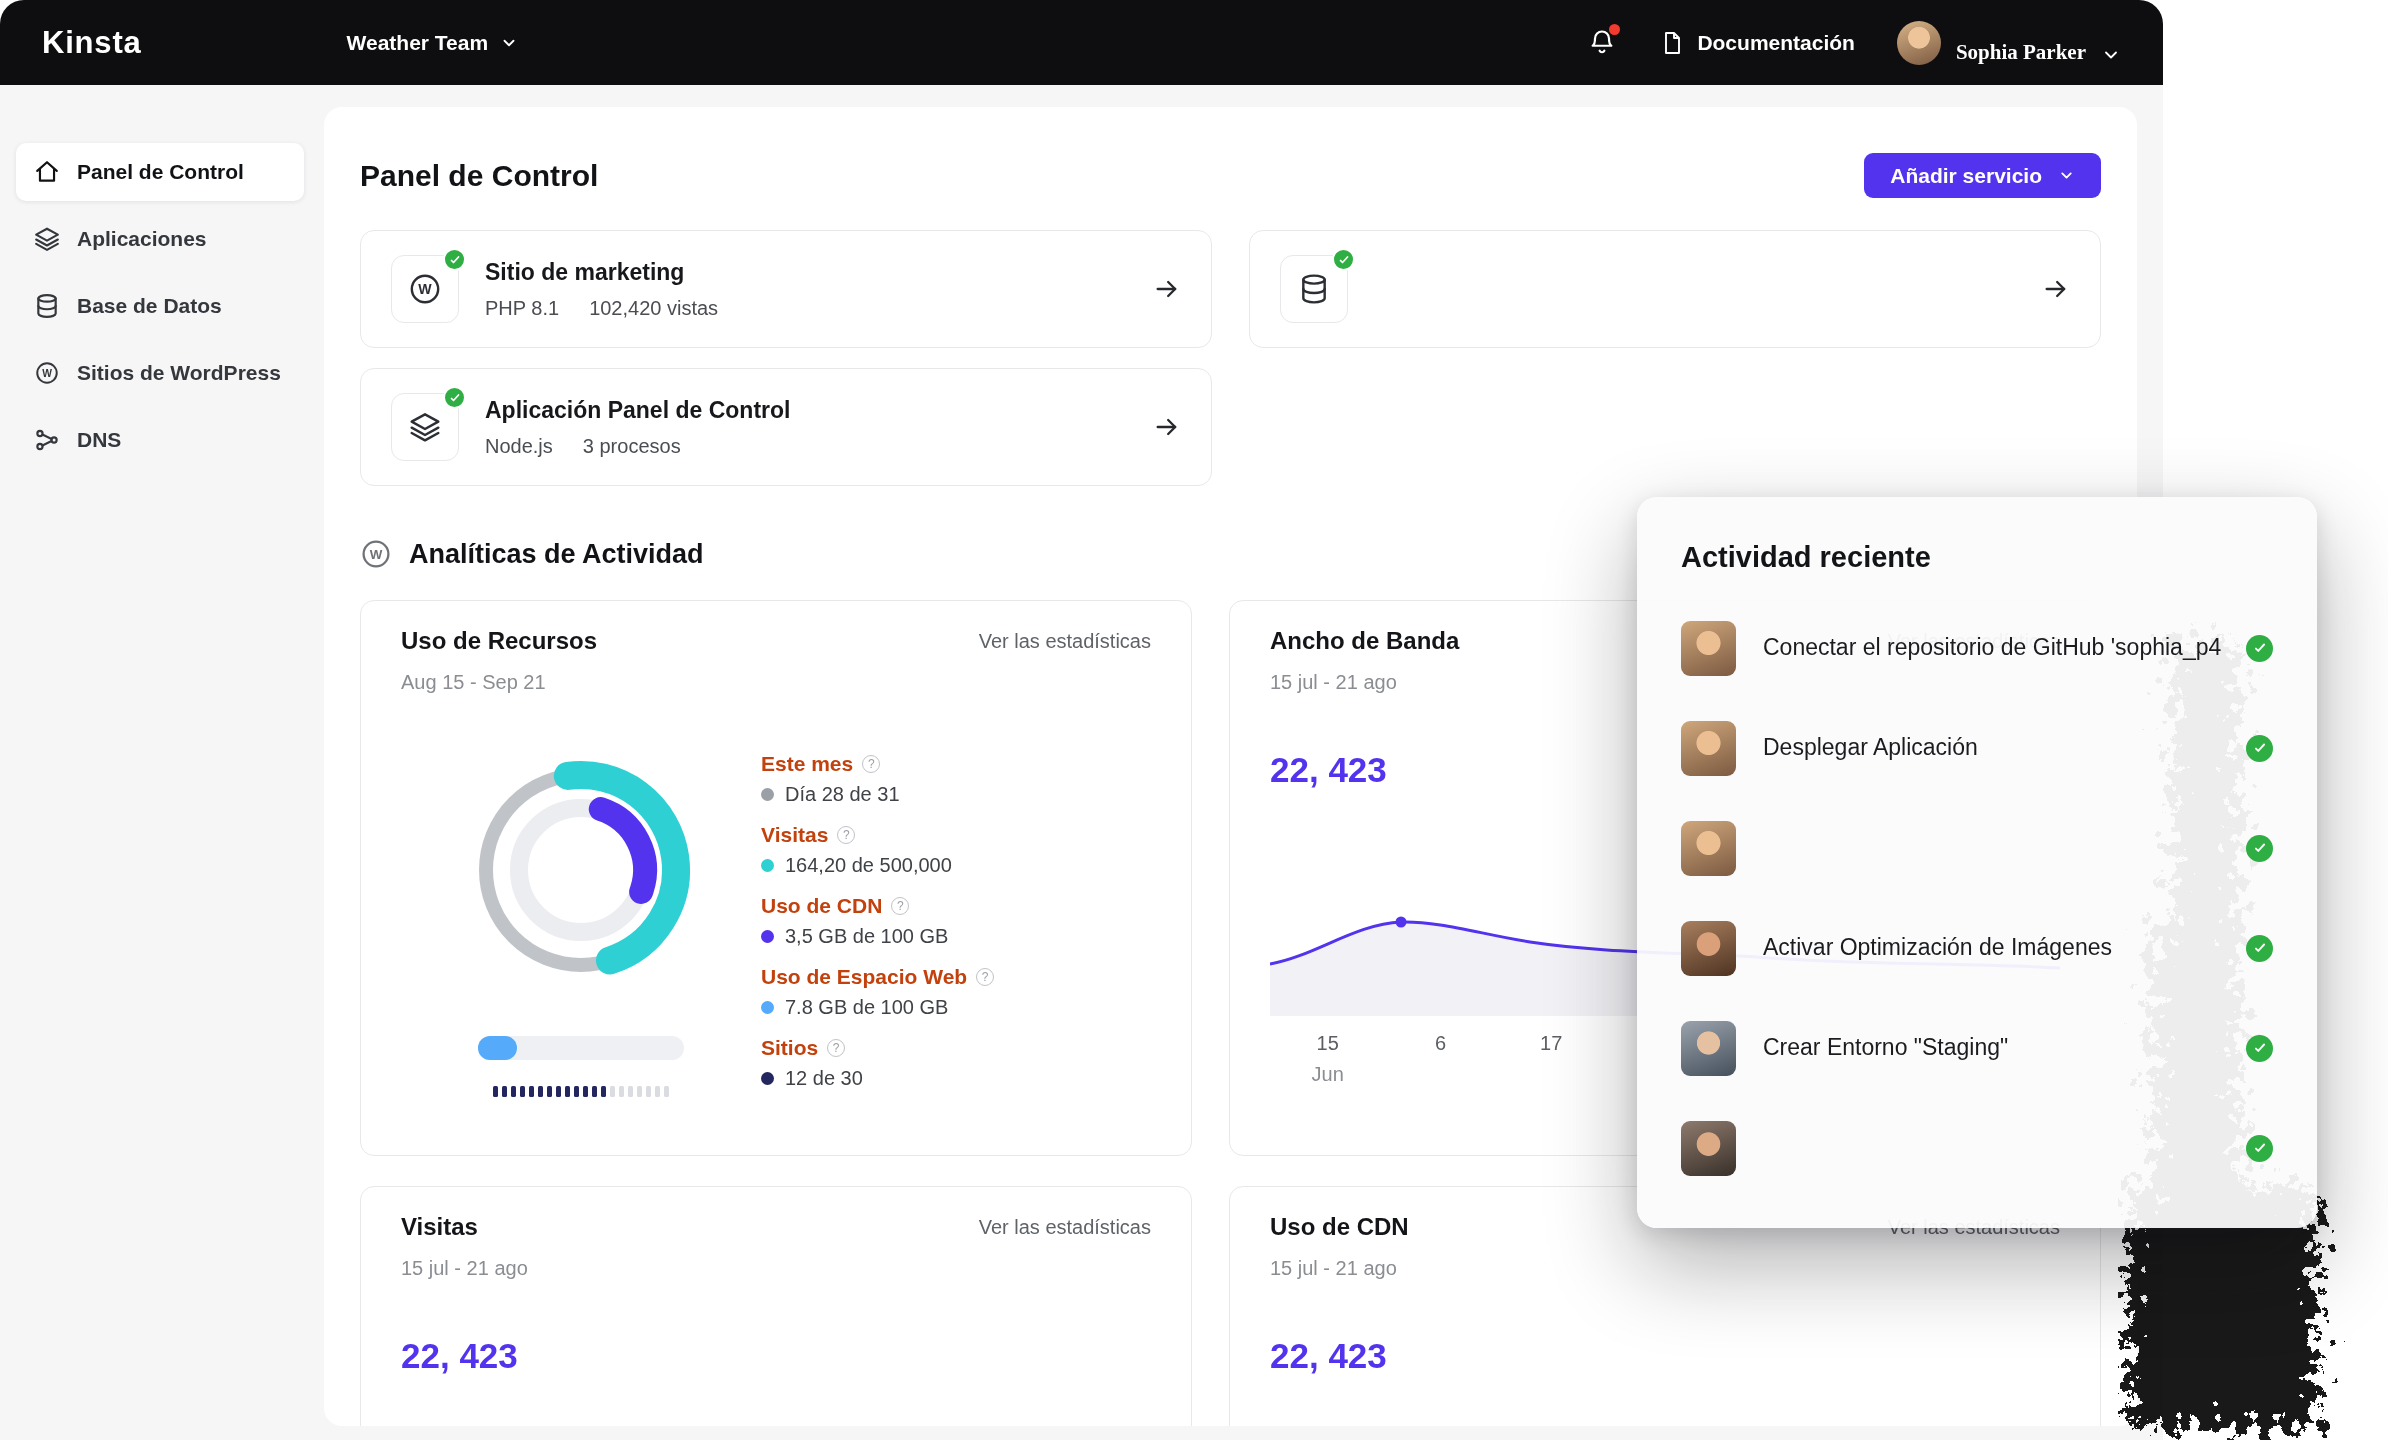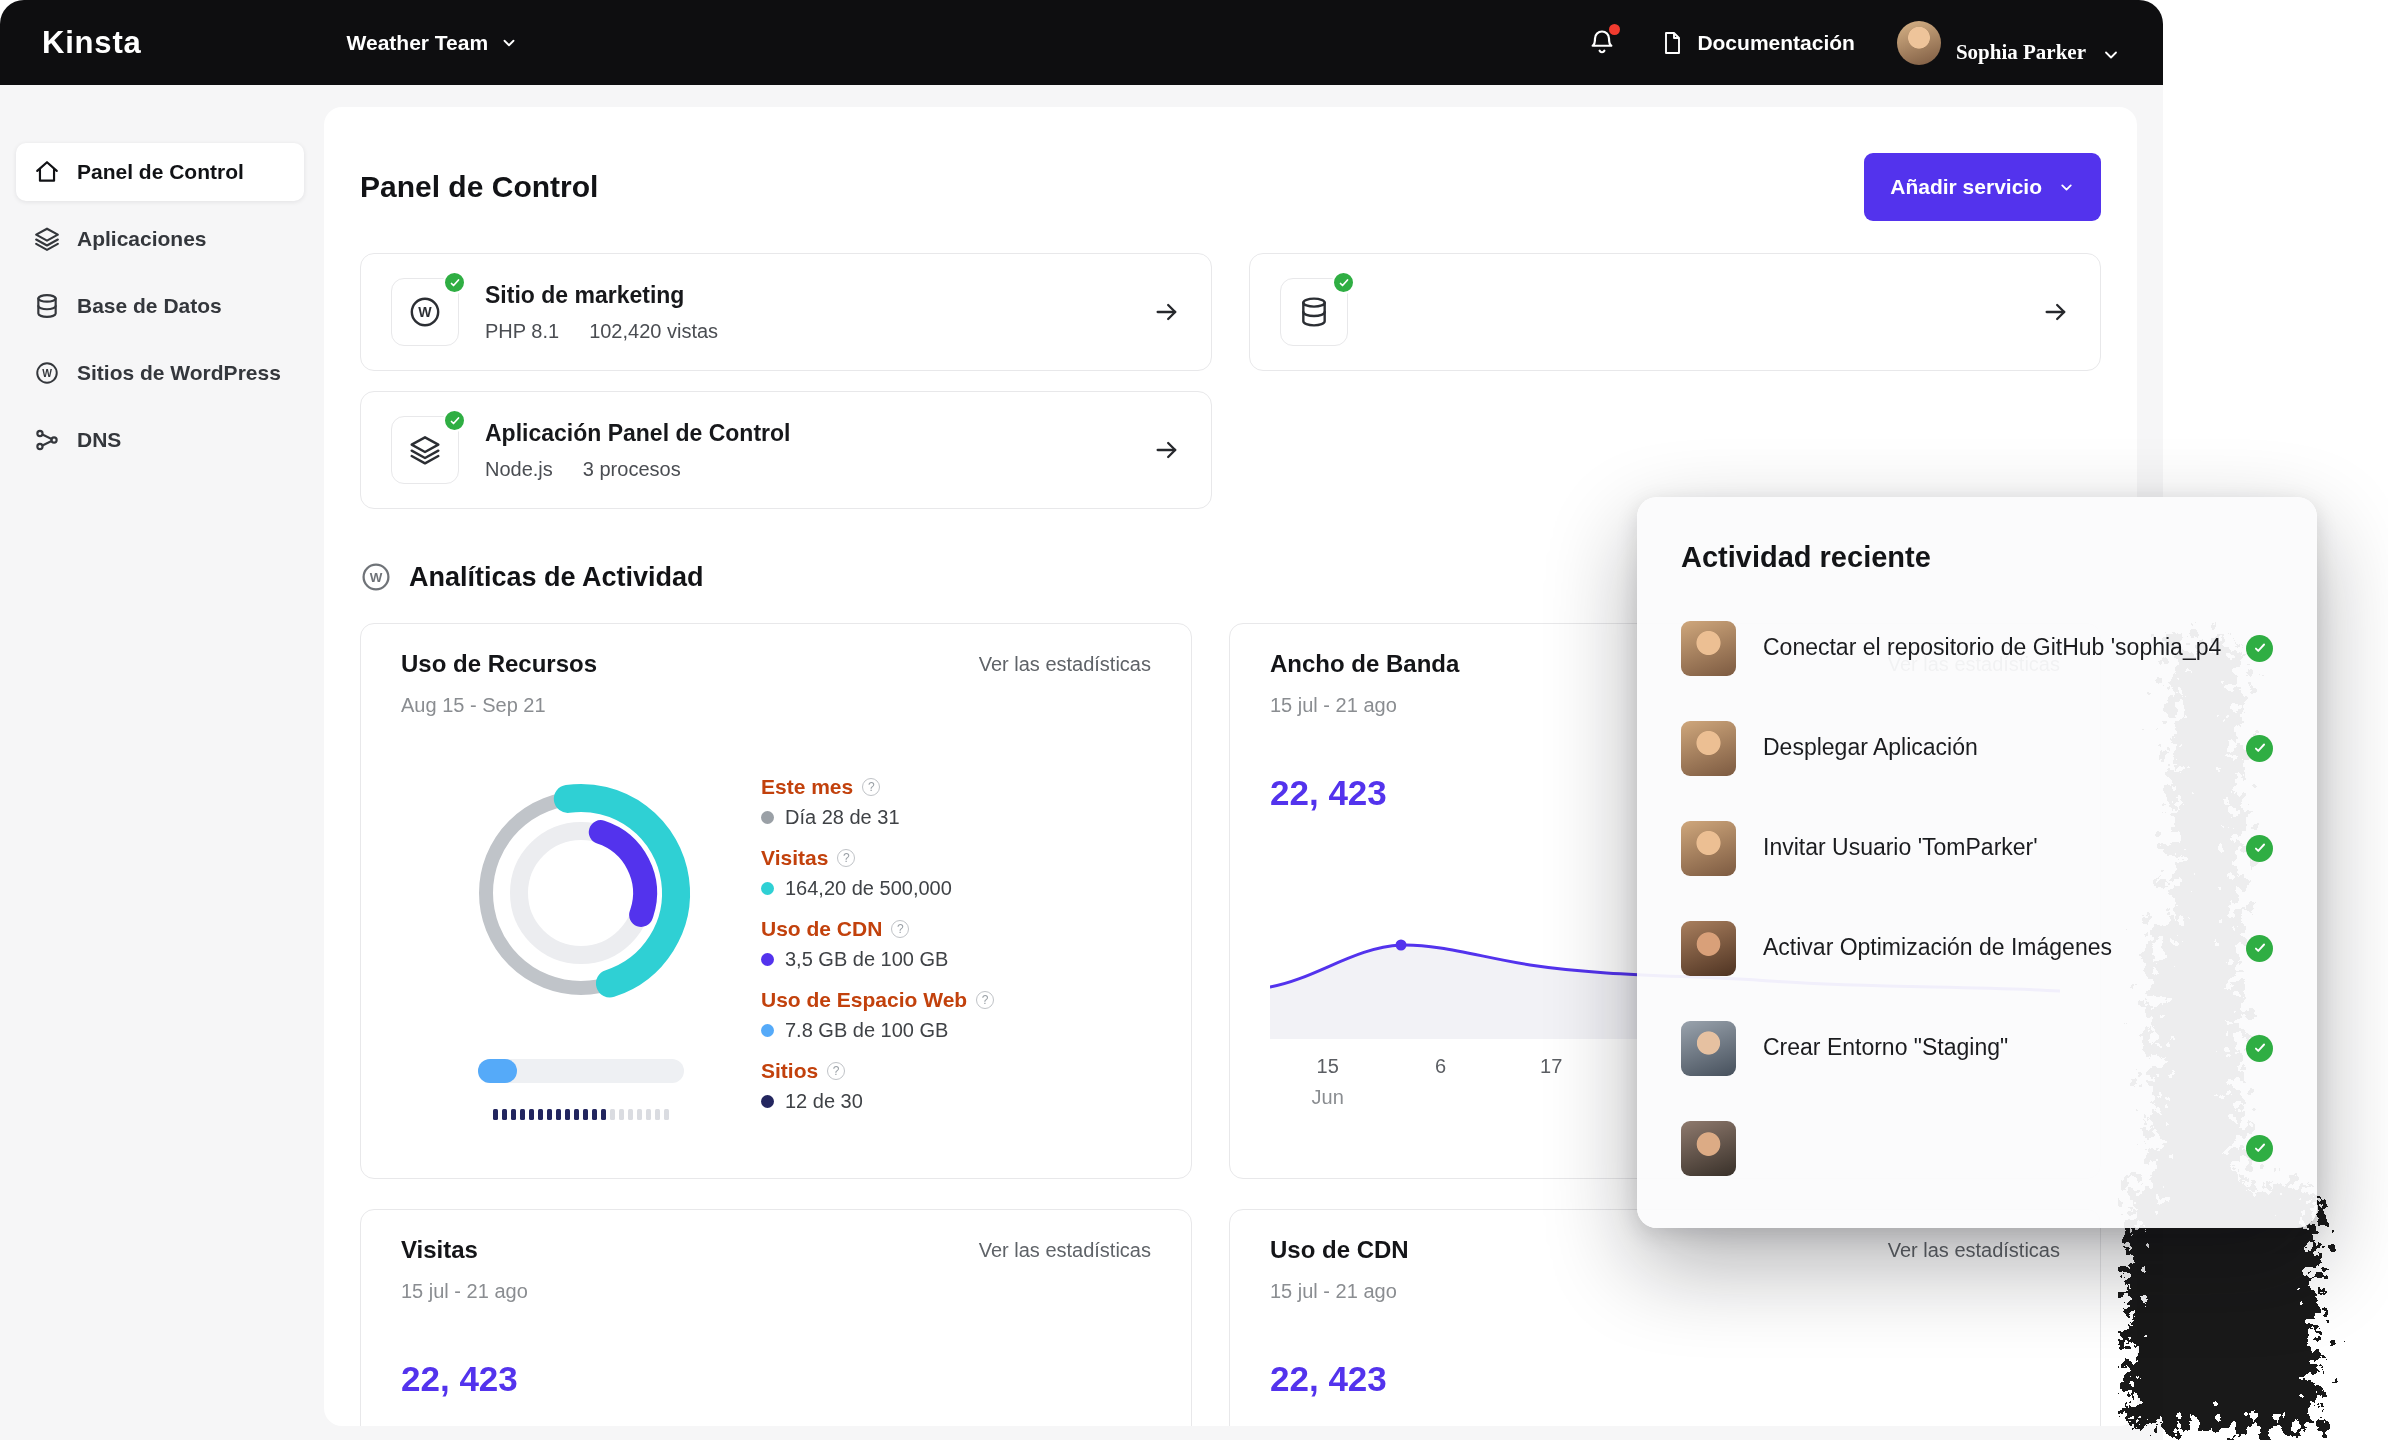--- a/index.html
+++ b/index.html
@@ -31,21 +31,21 @@
                color:#34373c; font-size:21px; font-weight:600; margin-bottom:9px; cursor:pointer; }
   .side-item.active { background:#ffffff; color:#111215; box-shadow:0 1px 5px rgba(20,20,30,.09); }
   .side-item svg { flex-shrink:0; }
 
   .panel { flex:1; margin:22px 26px 14px 0; background:#ffffff; border-radius:18px;
            padding:46px 36px 0 36px; overflow:hidden; position:relative; }
 
   .title-row { display:flex; align-items:center; justify-content:space-between; }
   .page-title { font-size:30px; font-weight:800; color:#121316; }
   .btn-primary { display:flex; align-items:center; gap:16px; background:#5333ed; color:#fff; border:none;
-                 font-family:inherit; font-size:21px; font-weight:600; height:68px; padding:0 26px;
+                 font-family:inherit; font-size:21px; font-weight:600; height:45px; padding:0 26px;
                  border-radius:9px; cursor:pointer; }
 
   
   .svc-grid { margin-top:32px; display:grid; grid-template-columns:1fr 1fr; column-gap:37px; row-gap:20px; }
   .svc-card { display:flex; align-items:center; gap:26px; height:118px; padding:0 30px;
               border:1px solid #e8e8ea; border-radius:14px; background:#fff; cursor:pointer; }
   .svc-icon { position:relative; width:68px; height:68px; border:1px solid #e8e8ea; border-radius:13px;
               display:flex; align-items:center; justify-content:center; color:#2b2e33; flex-shrink:0; }
   .badge { position:absolute; top:-8px; right:-8px; width:23px; height:23px; border-radius:50%;
            background:#2fae43; border:2.5px solid #fff; display:flex; align-items:center; justify-content:center; }
@@ -487,21 +487,20 @@
         <span class="act-text">Desplegar Aplicación</span>
         <span class="check">
           <svg width="14" height="14" viewBox="0 0 24 24" fill="none" stroke="#fff" stroke-width="3.2" stroke-linecap="round" stroke-linejoin="round">
               <path d="M5 13l4 4 10-11"></path>
             </svg>
         </span>
       </div>
 
       <div class="act-row">
         <span class="act-avatar av3"></span>
-        <span class="act-text">Invitar Usuario 'TomParker'</span>
         <span class="check">
           <svg width="14" height="14" viewBox="0 0 24 24" fill="none" stroke="#fff" stroke-width="3.2" stroke-linecap="round" stroke-linejoin="round">
               <path d="M5 13l4 4 10-11"></path>
             </svg>
         </span>
       </div>
 
       <div class="act-row">
         <span class="act-avatar av4"></span>
         <span class="act-text">Activar Optimización de Imágenes</span>

